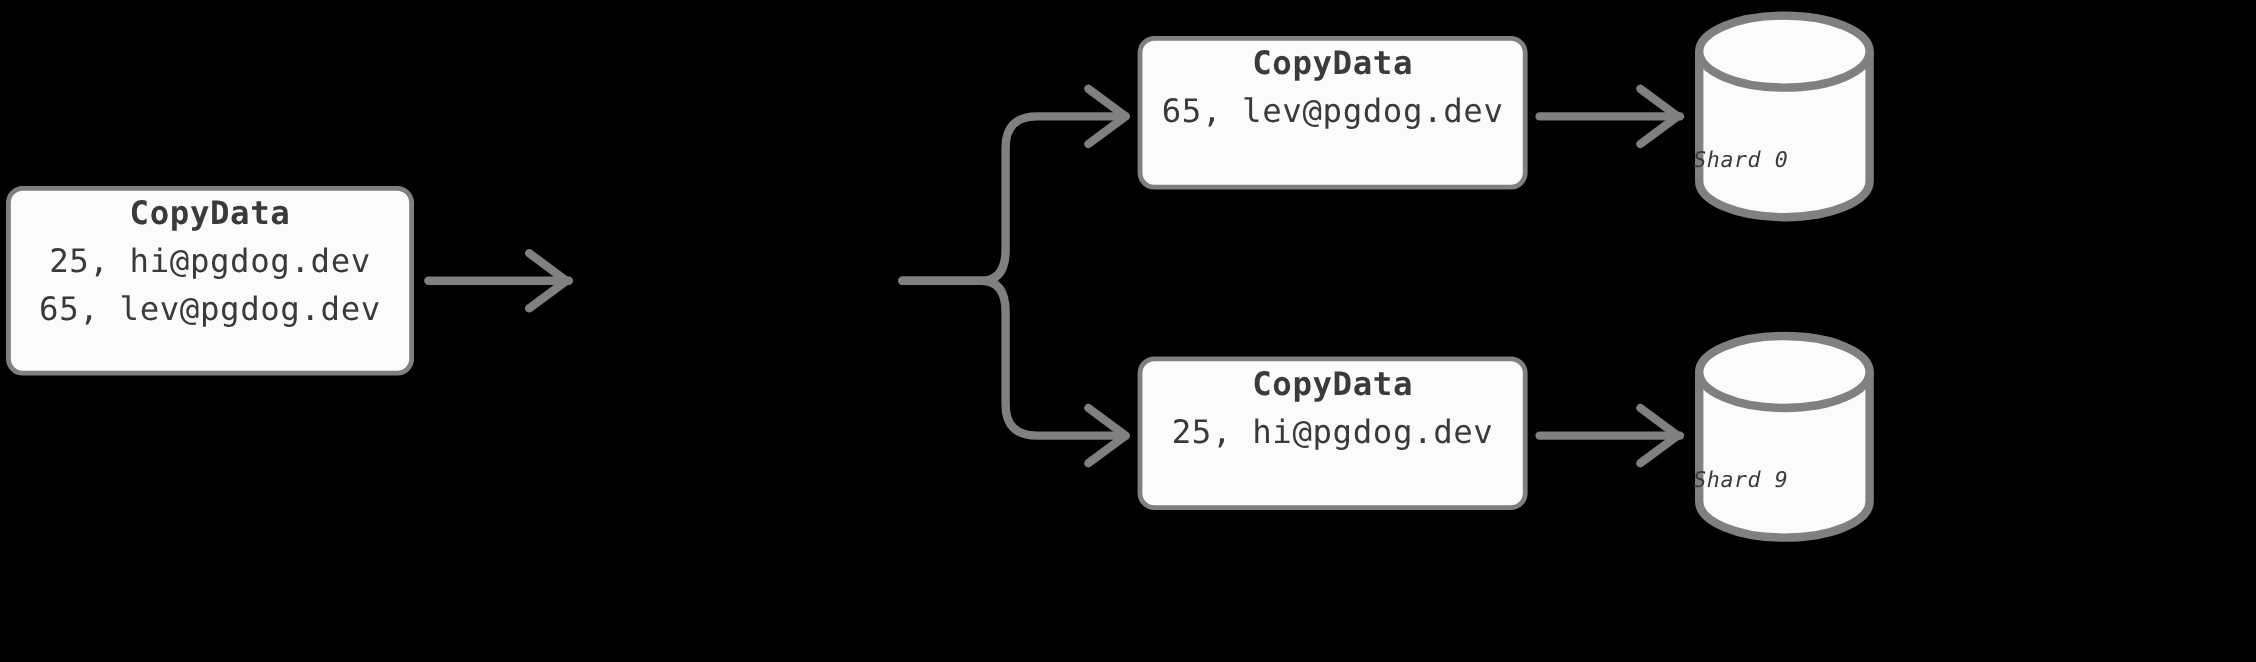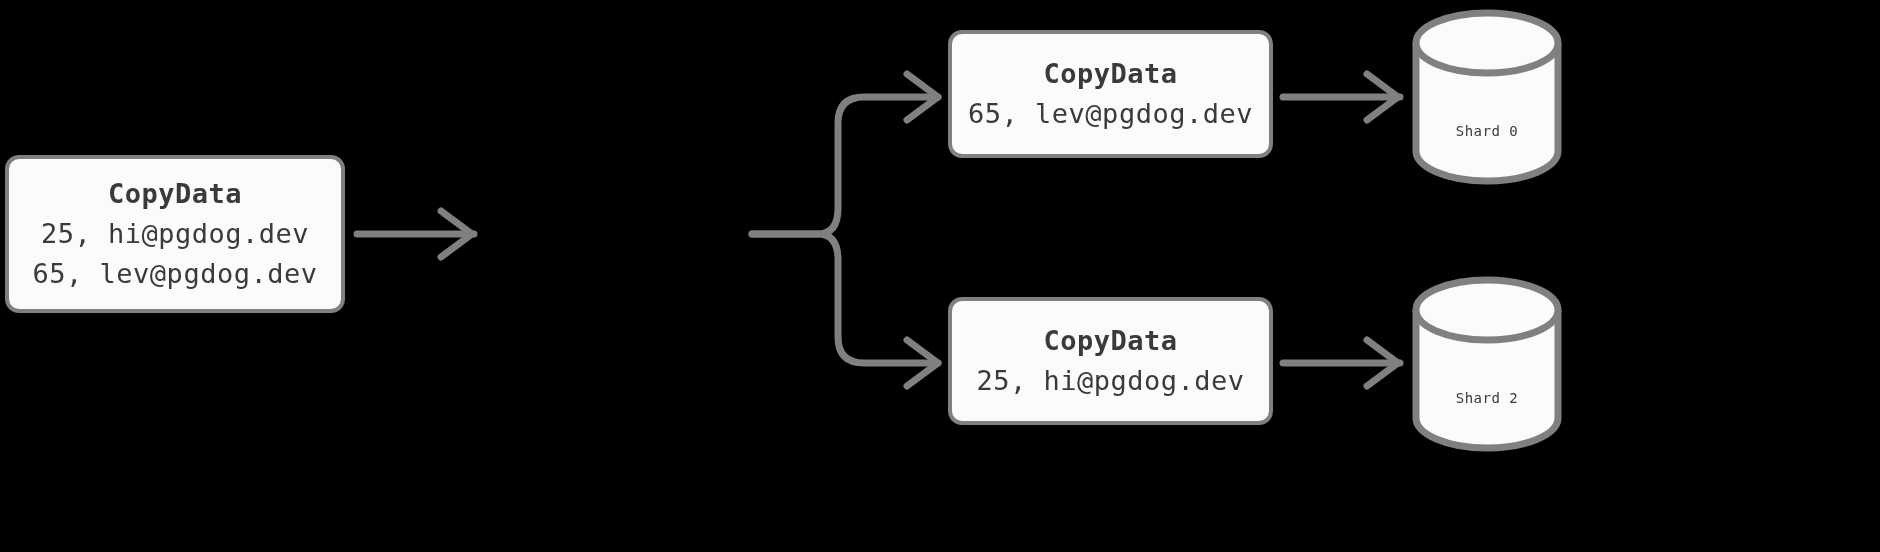--- a/index.html
+++ b/index.html
@@ -23,21 +23,20 @@
     height: 552px;
   }
   .node {
     position: absolute;
     box-sizing: border-box;
     background: #fbfbfb;
     border: 4px solid #808080;
     display: flex;
     flex-direction: column;
     align-items: center;
-    justify-content: center;
     color: #3a3a3a;
   }
   .node-rect {
     border-radius: 14px;
   }
   .node-pill {
     border-radius: 999px;
   }
   .line {
     font-family: "DejaVu Sans Mono", "Liberation Mono", monospace;
@@ -61,25 +60,25 @@
   .cyl {
     position: absolute;
     width: 152px;
     height: 176px;
   }
   .cyl svg { display: block; }
   .cyl-label {
     position: absolute;
     left: 0;
     width: 152px;
-    text-align: center;
     font-family: "DejaVu Sans Mono", "Liberation Mono", monospace;
-    font-size: 14px;
+    font-size: 18px;
     color: #3a3a3a;
     letter-spacing: 0.5px;
+    font-style: italic;
   }
   #cyl-shard0 { left: 1411px; top: 9px; }
   #cyl-shard1 { left: 1411px; top: 276px; }
   #cyl-shard0 .cyl-label { top: 114px; }
   #cyl-shard1 .cyl-label { top: 114px; }
 </style>
 </head>
 <body>
 
 <div id="canvas">
@@ -141,16 +140,16 @@
       <ellipse cx="76" cy="34" rx="71" ry="30" fill="#fbfbfb" stroke="#808080" stroke-width="7"></ellipse>
     </svg>
     <div class="cyl-label">Shard 0</div>
   </div>
 
   <div id="cyl-shard1" class="cyl">
     <svg width="152" height="176" viewBox="0 0 152 176" xmlns="http://www.w3.org/2000/svg">
       <path d="M 5 34 L 5 142 A 71 30 0 0 0 147 142 L 147 34" fill="#fbfbfb" stroke="#808080" stroke-width="7" stroke-linejoin="round"></path>
       <ellipse cx="76" cy="34" rx="71" ry="30" fill="#fbfbfb" stroke="#808080" stroke-width="7"></ellipse>
     </svg>
-    <div class="cyl-label">Shard 2</div>
+    <div class="cyl-label">Shard 9</div>
   </div>
 
 </div>
 
 </body></html>

